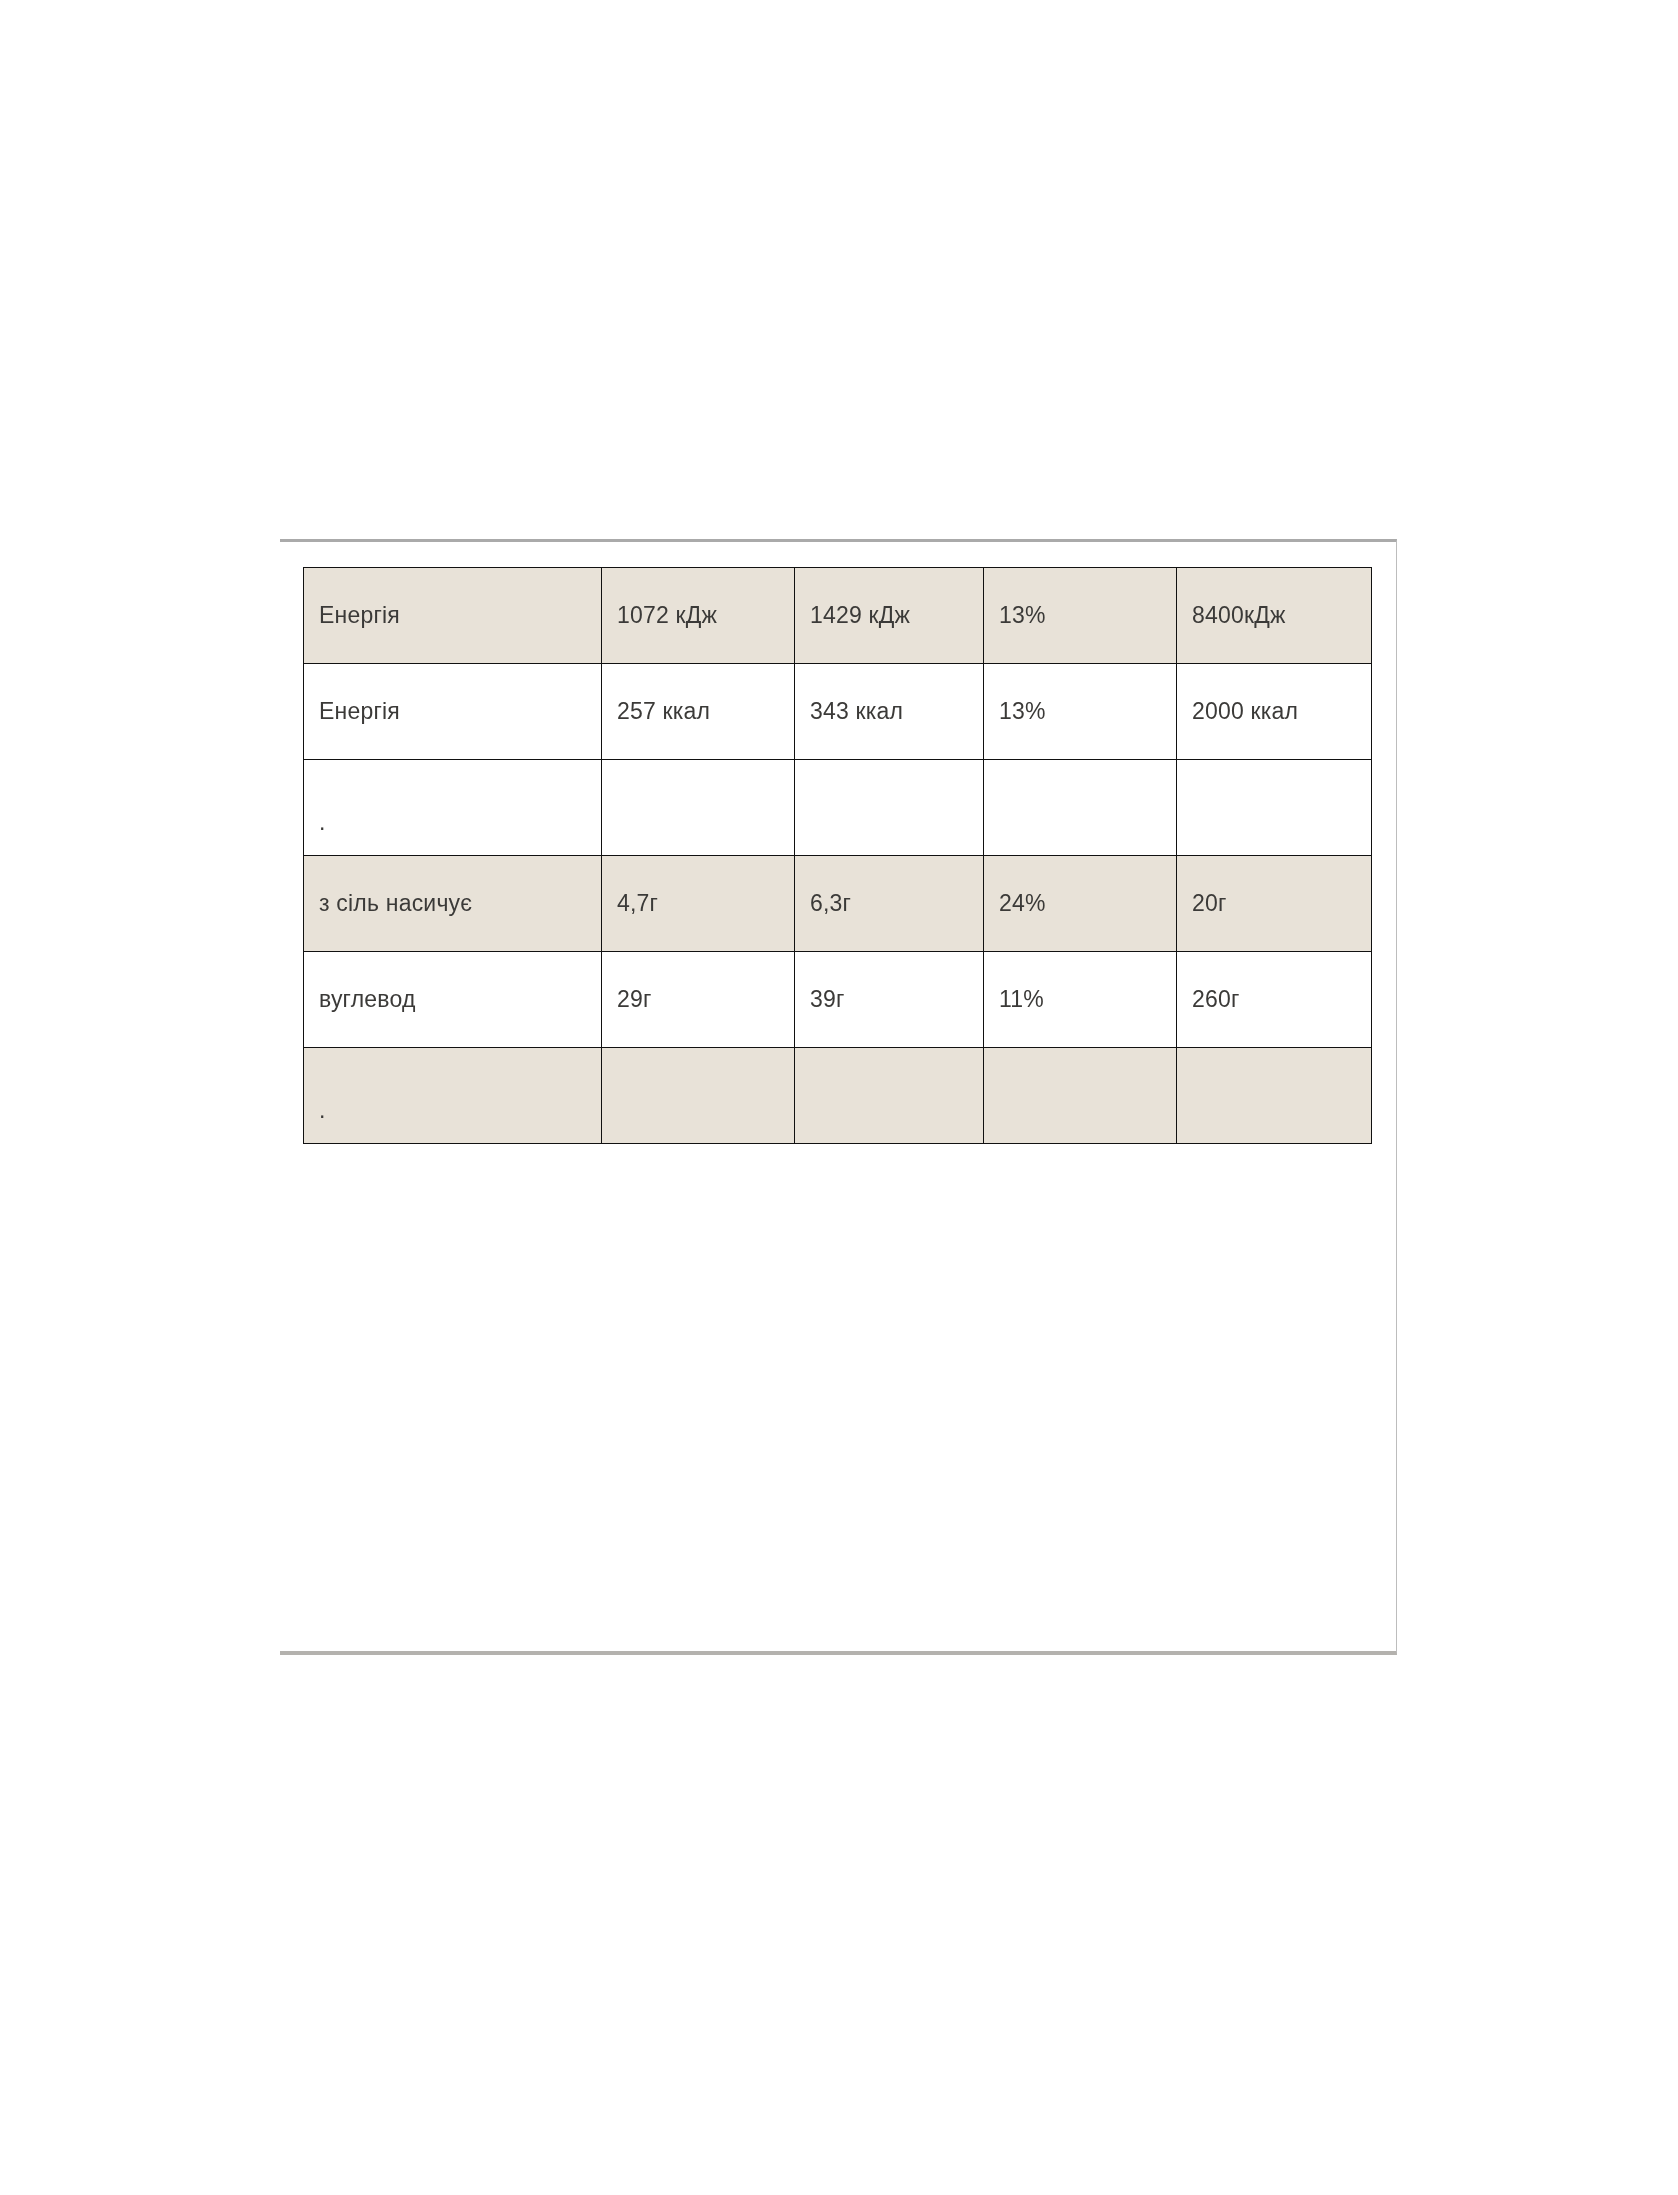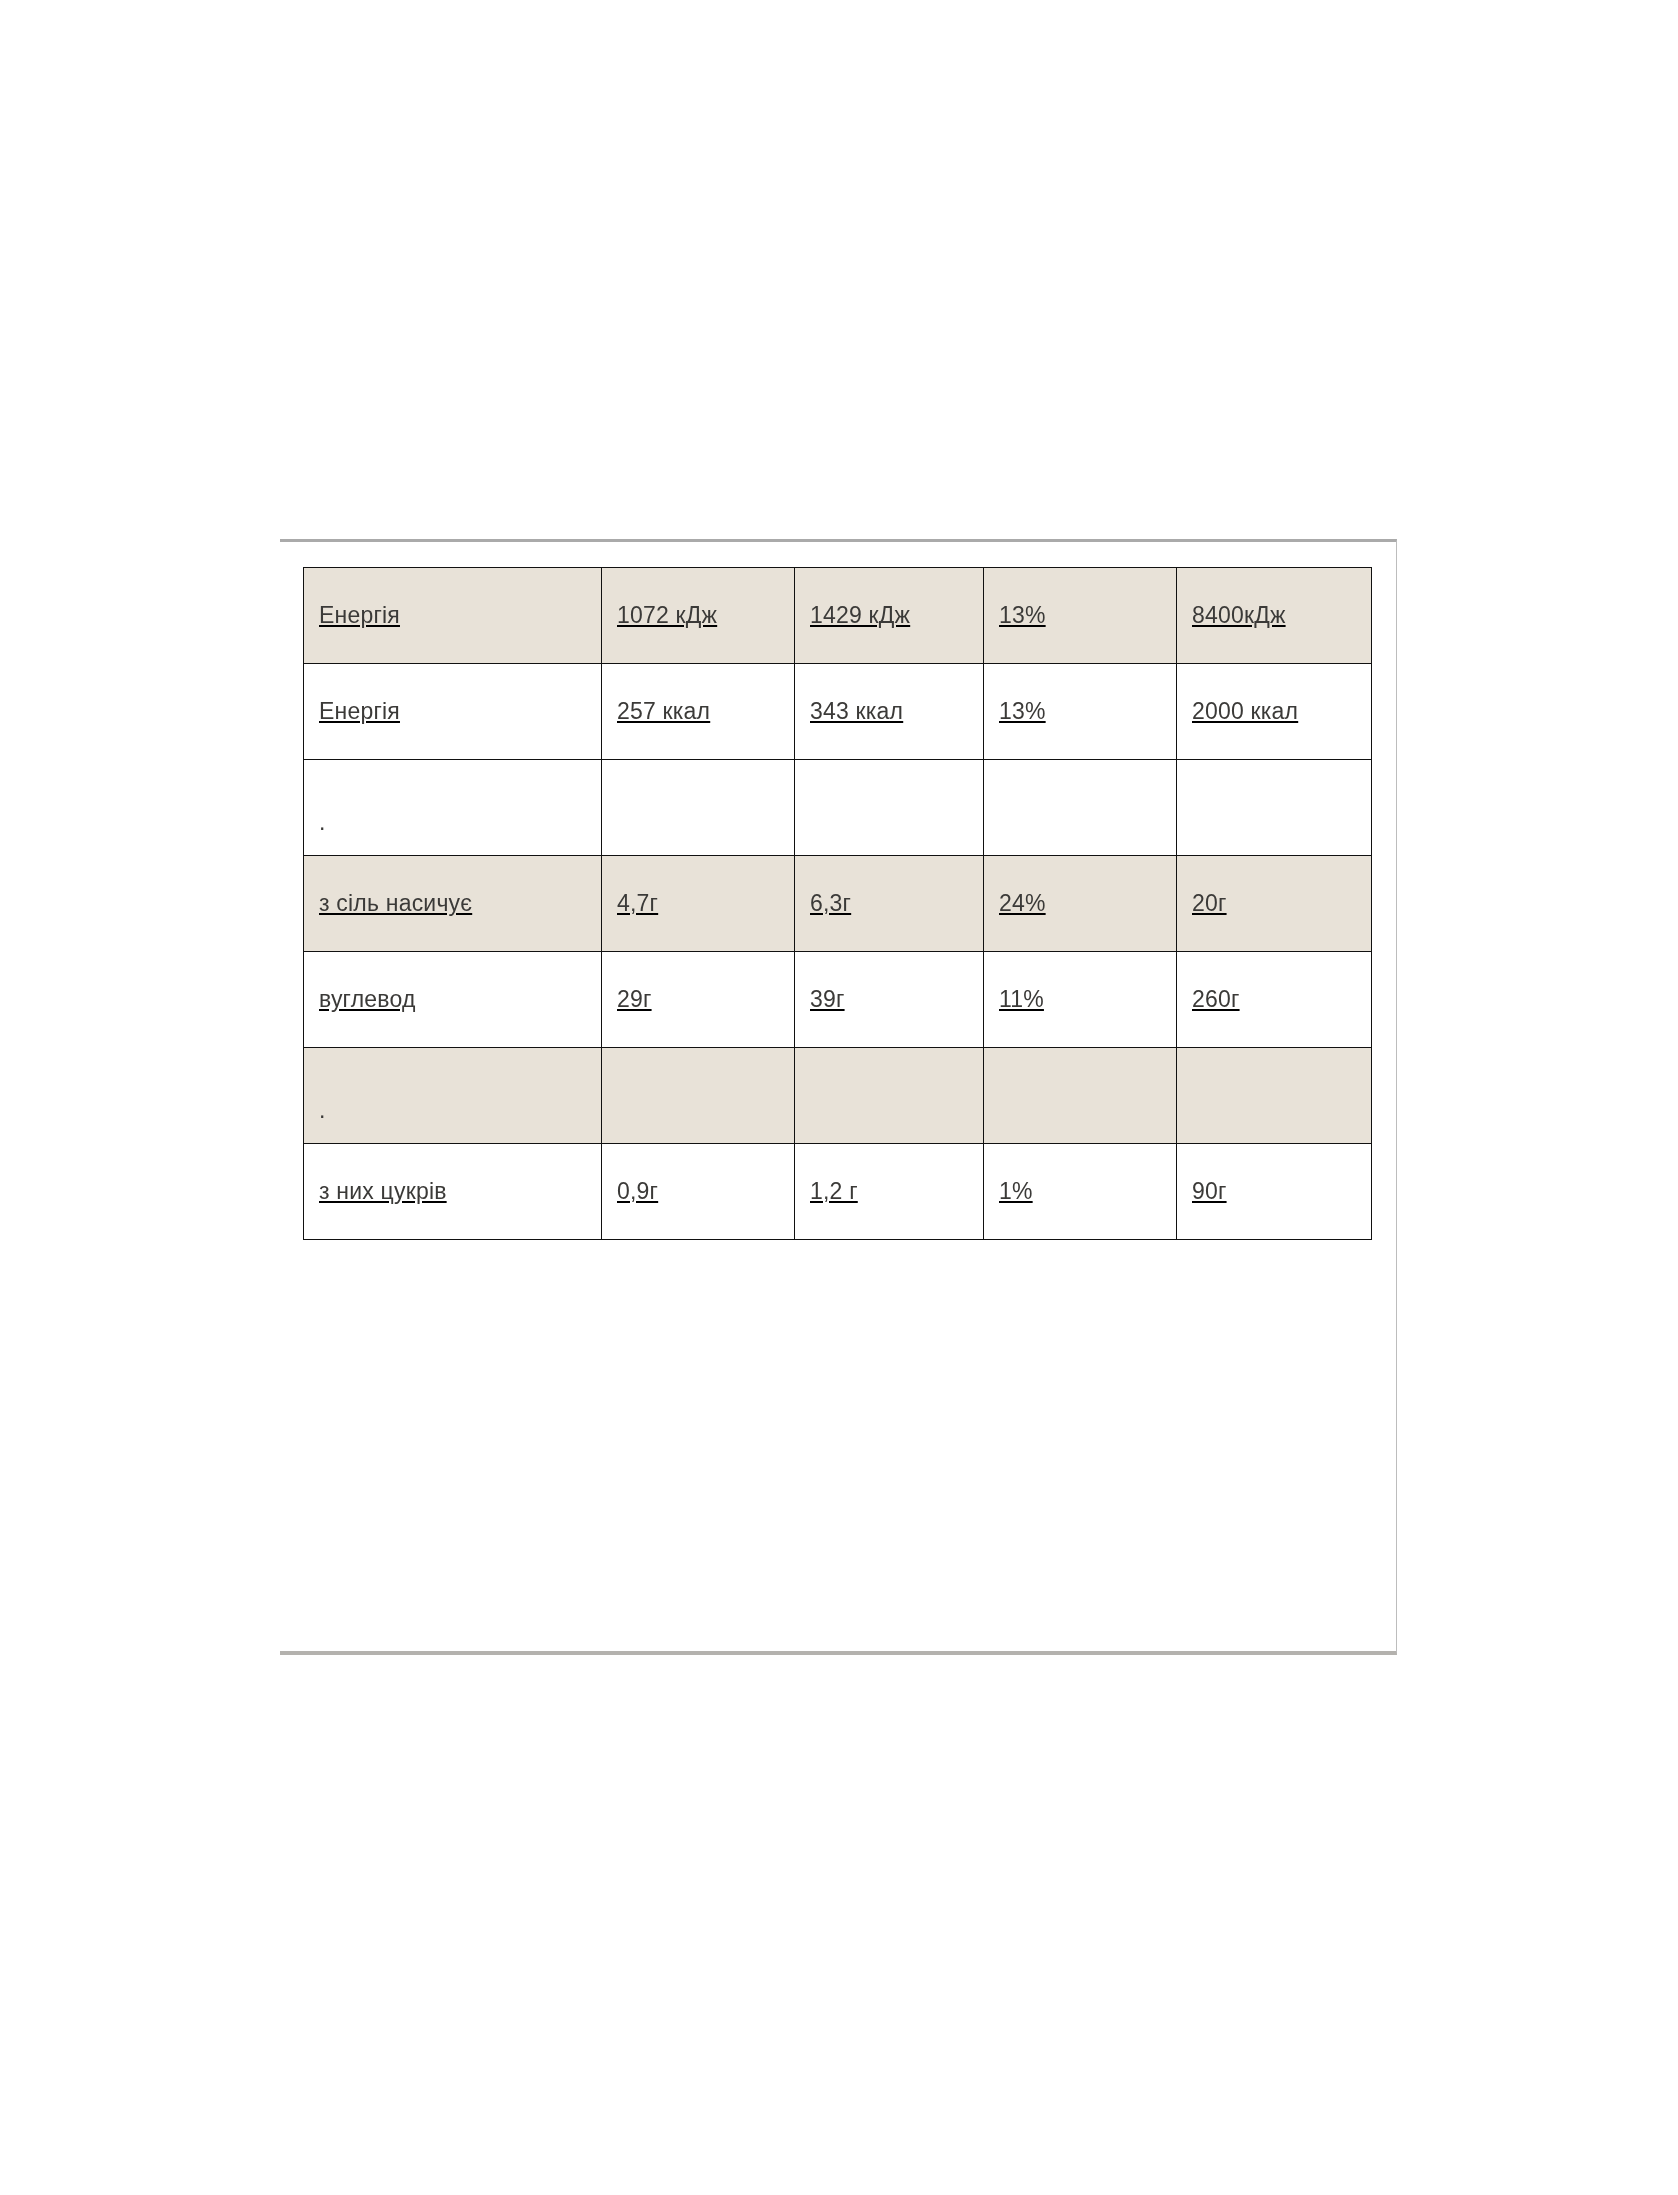--- a/index.html
+++ b/index.html
@@ -28,21 +28,20 @@
 
   
   #nutrition-table{
     position:absolute;
     left:303px;
     top:567px;
     width:1068px;
     border-collapse:collapse;
     table-layout:fixed;
     background:#000000;
-    text-decoration:underline;
   }
   #nutrition-table td{
     border:1.9px solid #111111;
     padding:0 15px;
     height:95px;
     font-size:23px;
     line-height:1.25;
     color:#3b3a38;
     letter-spacing:0.2px;
     vertical-align:middle;
@@ -124,22 +123,15 @@
         <td class="val">11%</td>
         <td class="val">260г</td>
       </tr>
       <tr class="shade">
         <td class="dot"><span>.</span></td>
         <td class="val"></td>
         <td class="val"></td>
         <td class="val"></td>
         <td class="val"></td>
       </tr>
-      <tr class="plain">
-        <td class="label indent">з них цукрів</td>
-        <td class="val">0,9г</td>
-        <td class="val">1,2 г</td>
-        <td class="val">1%</td>
-        <td class="val">90г</td>
-      </tr>
     </tbody>
 </table>
 
 
 </body></html>

